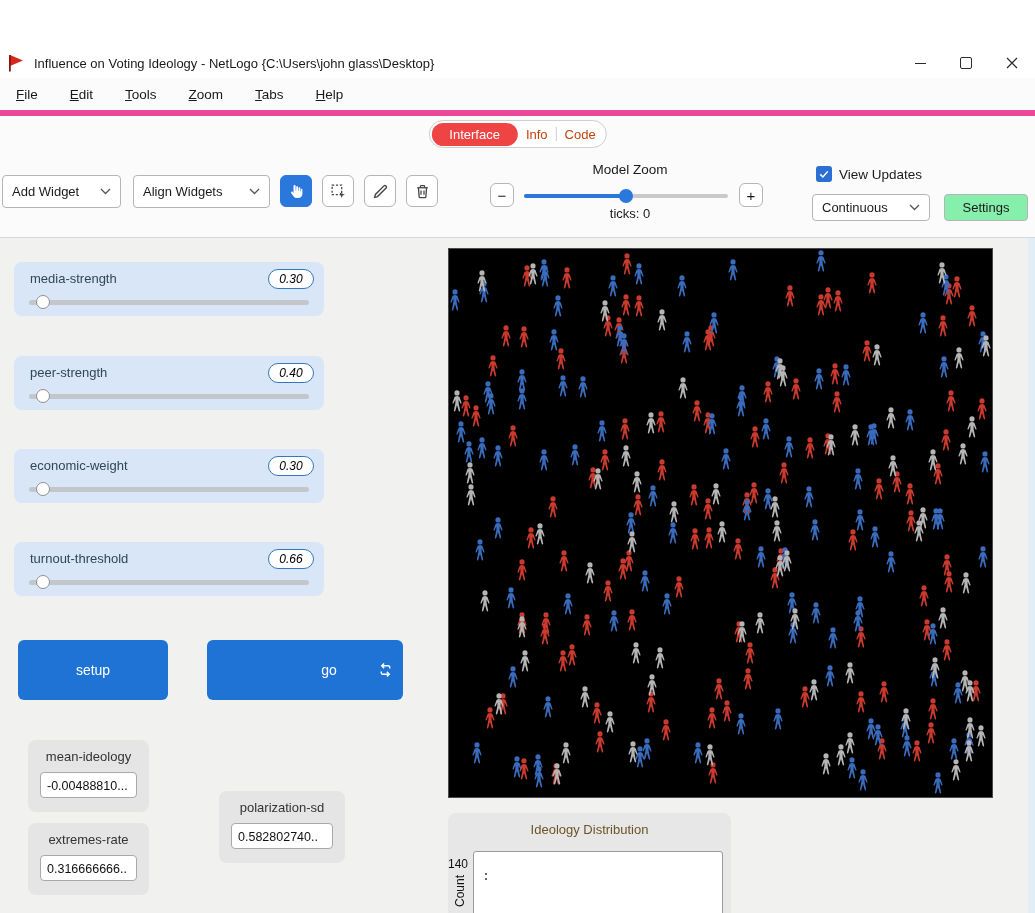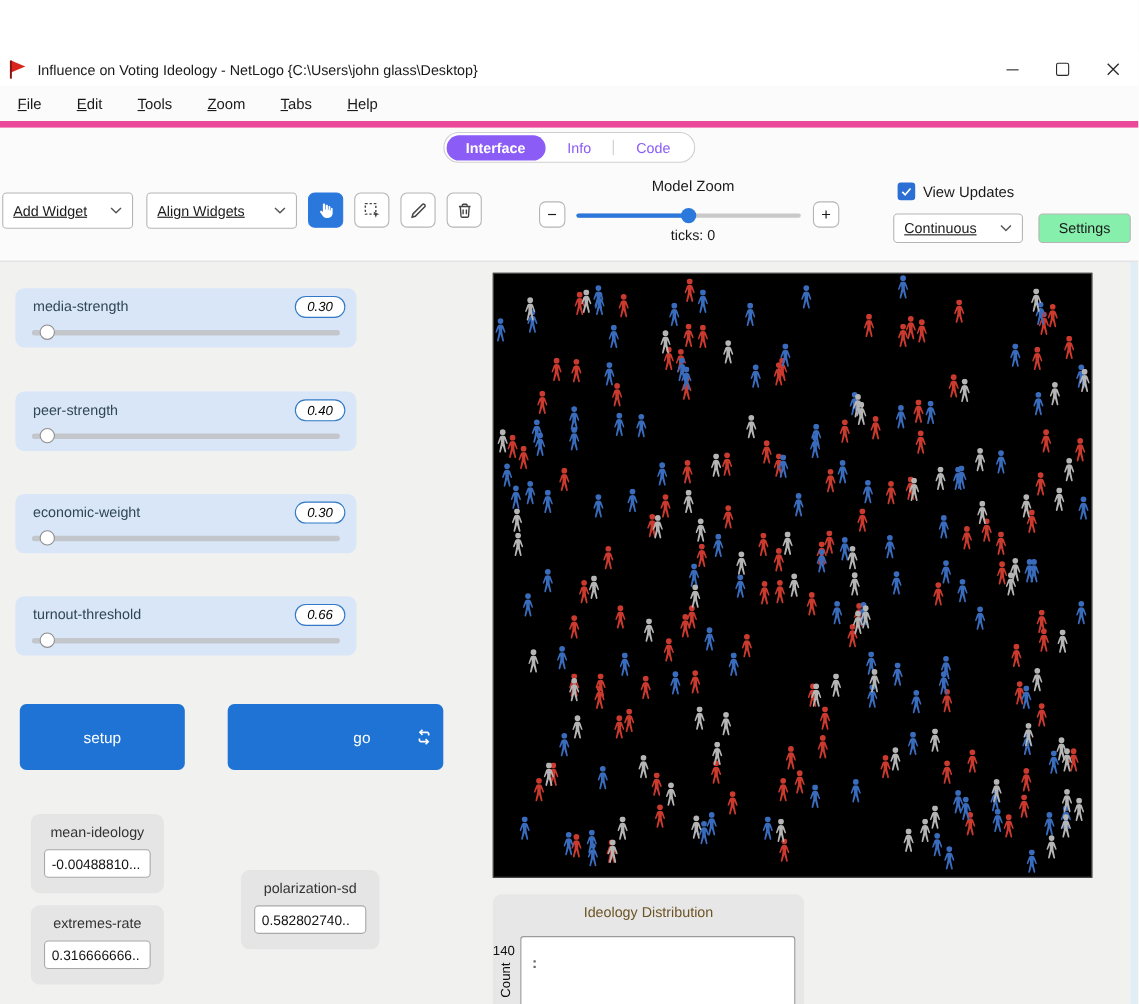--- a/index.html
+++ b/index.html
@@ -19,30 +19,30 @@
   
   .menubar{position:absolute;top:30px;left:0;right:0;height:32px;display:flex;
     align-items:center;padding-left:6px;border-bottom:6px solid #ec4899;background:#fbfbfb;}
   .menu-item{display:inline-block;font-size:13.5px;padding:3px 10px;margin-right:12px;border-radius:4px;}
   .menu-item::first-letter{text-decoration:underline;}
 
   
   .tab-group{position:absolute;top:72px;left:50%;transform:translateX(-50%);
     display:flex;align-items:center;background:#fff;border:1px solid #cfcfcf;
     border-radius:16px;padding:2px;height:28px;box-sizing:border-box;}
-  .tab{font-size:13px;padding:3px 20px;border-radius:12px;color:#8b5cf6;}
-  .tab.active{background:#8b5cf6;color:#fff;font-weight:700;padding:4px 18px;}
+  .tab{font-size:13px;padding:3px 8px;border-radius:12px;color:#c2410c;}
+  .tab.active{background:#ef4444;color:#fff;font-weight:400;padding:4px 18px;}
   .tab-sep{width:1px;height:14px;background:#ccc;}
 
   
   .toolbar{position:absolute;top:105px;left:0;right:0;height:84px;background:#fbfbfb;
     border-bottom:1px solid #d8d8d8;}
   .dropdown{position:absolute;display:flex;align-items:center;justify-content:space-between;
     background:#fff;border:1px solid #b5b5b5;border-radius:4px;font-size:13px;
-    padding:12px 9px;box-sizing:border-box;height:33px;text-decoration:underline;}
+    padding:12px 9px;box-sizing:border-box;height:33px;}
   .dd-addwidget{left:2px;top:22px;width:119px;}
   .dd-alignwidgets{left:133px;top:22px;width:137px;}
   .chev{width:11px;height:7px;flex:0 0 auto;margin-left:6px;}
   .tool-btn{position:absolute;top:22px;width:32px;height:32px;border:1px solid #b5b5b5;
     border-radius:6px;background:#fff;display:flex;align-items:center;justify-content:center;box-sizing:border-box;}
   .tool-btn.selected{background:#2b78dd;border-color:#2b78dd;}
   .tool-btn svg{width:17px;height:17px;}
   .speed-minus,.speed-plus{position:absolute;top:30px;width:24px;height:24px;border:1px solid #b5b5b5;
     border-radius:6px;background:#fff;font-size:15px;display:flex;align-items:center;justify-content:center;box-sizing:border-box;}
   .speed-minus{left:490px;}

